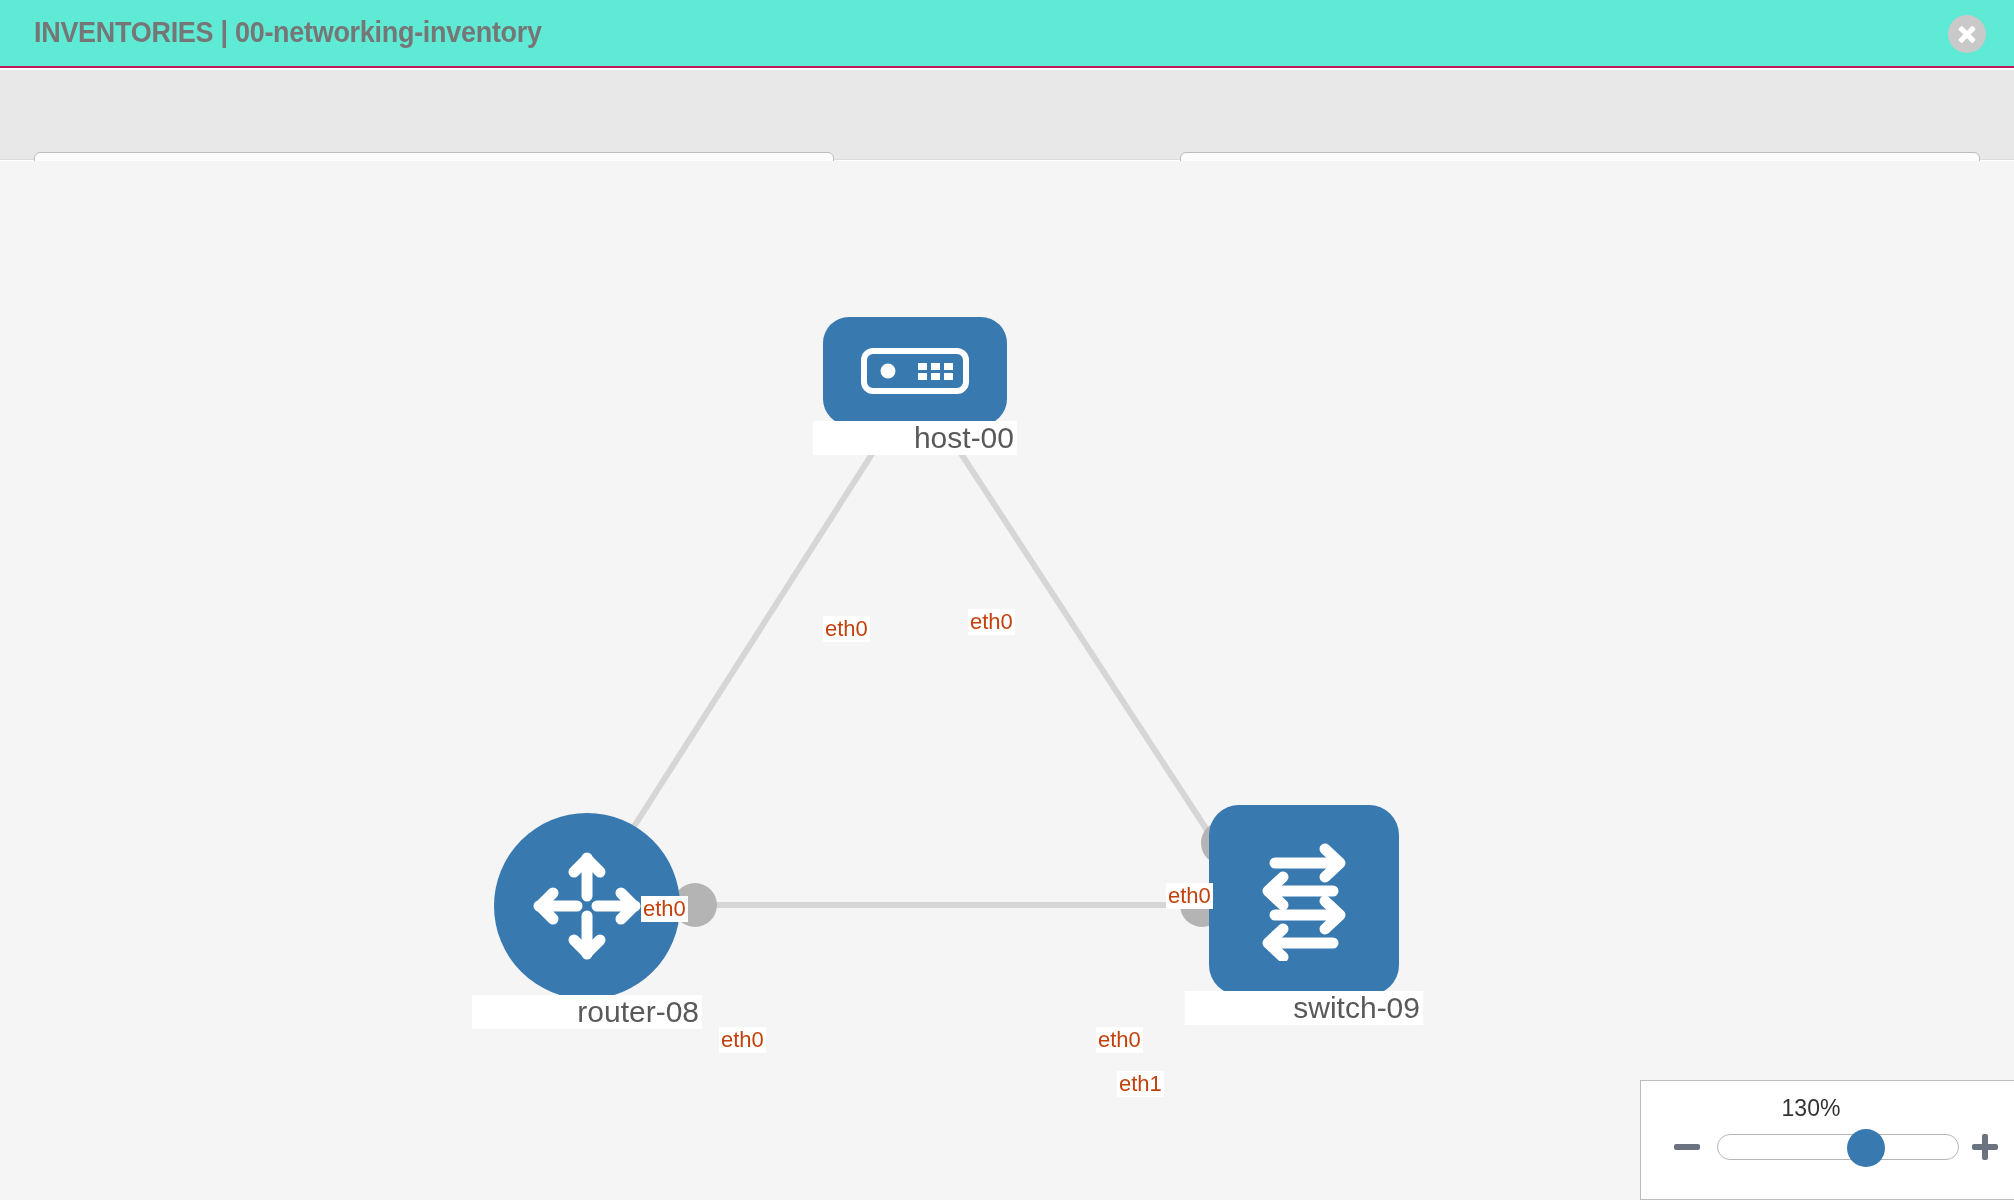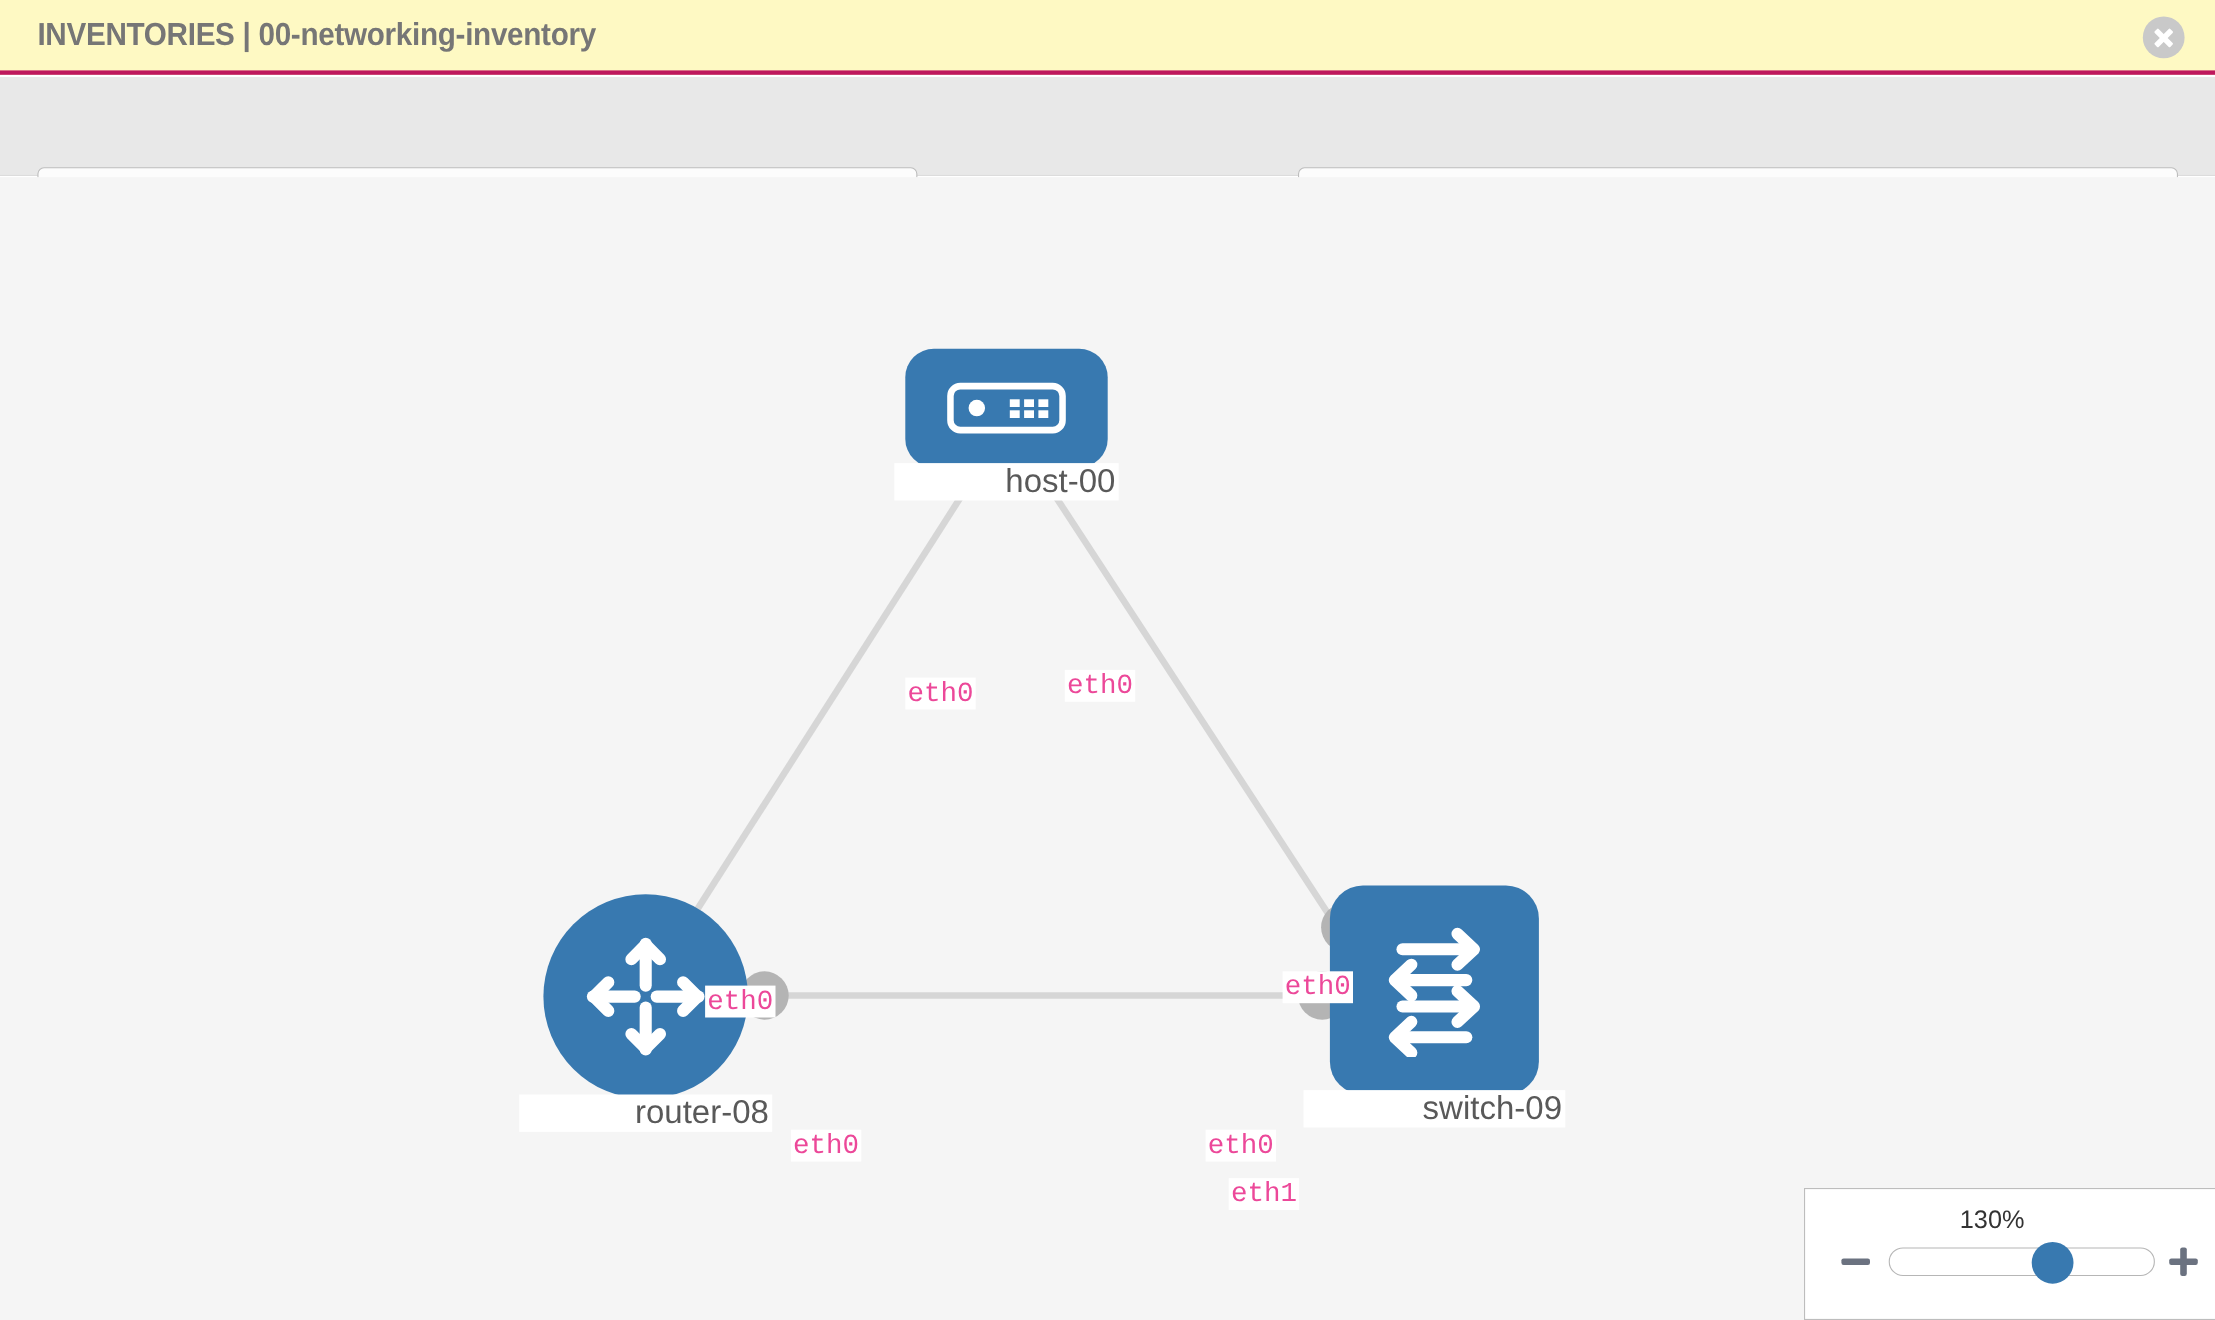--- a/index.html
+++ b/index.html
@@ -9,22 +9,22 @@
     background: #ffffff;
     font-family: "Liberation Sans", sans-serif;
     overflow: hidden;
   }
   #app { position: relative; width: 2014px; height: 1200px; }
 
   
   .header {
     position: absolute; left: 0; top: 0;
     width: 2014px; height: 68px;
-    background: #fef9c3;
-    border-bottom: 4px solid #be185d;
+    background: #5eead4;
+    border-bottom: 2px solid #be185d;
   }
   .page-title {
     position: absolute; left: 34px; top: 16px;
     font-size: 29px; font-weight: bold;
     color: #767676;
     letter-spacing: -0.3px;
     white-space: nowrap;
     transform: scaleX(0.93);
     transform-origin: left center;
   }
@@ -110,26 +110,25 @@
     text-align: right;
   }
   .port {
     position: absolute;
     width: 44px; height: 44px;
     border-radius: 50%;
     background: #b4b4b4;
   }
   .edge-label {
     position: absolute;
-    font-size: 25px;
-    color: #ec4899;
+    font-size: 22px;
+    color: #c2410c;
     background: #ffffff;
     padding: 0 2px;
     white-space: nowrap;
-    font-family: Liberation Mono, monospace;
   }
 
   
   .zoom-panel {
     position: absolute; left: 1620px; top: 1080px;
     width: 394px; height: 120px;
     background: #ffffff;
     border: 1px solid #bdbdbd;
   }
   .zoom-value {

